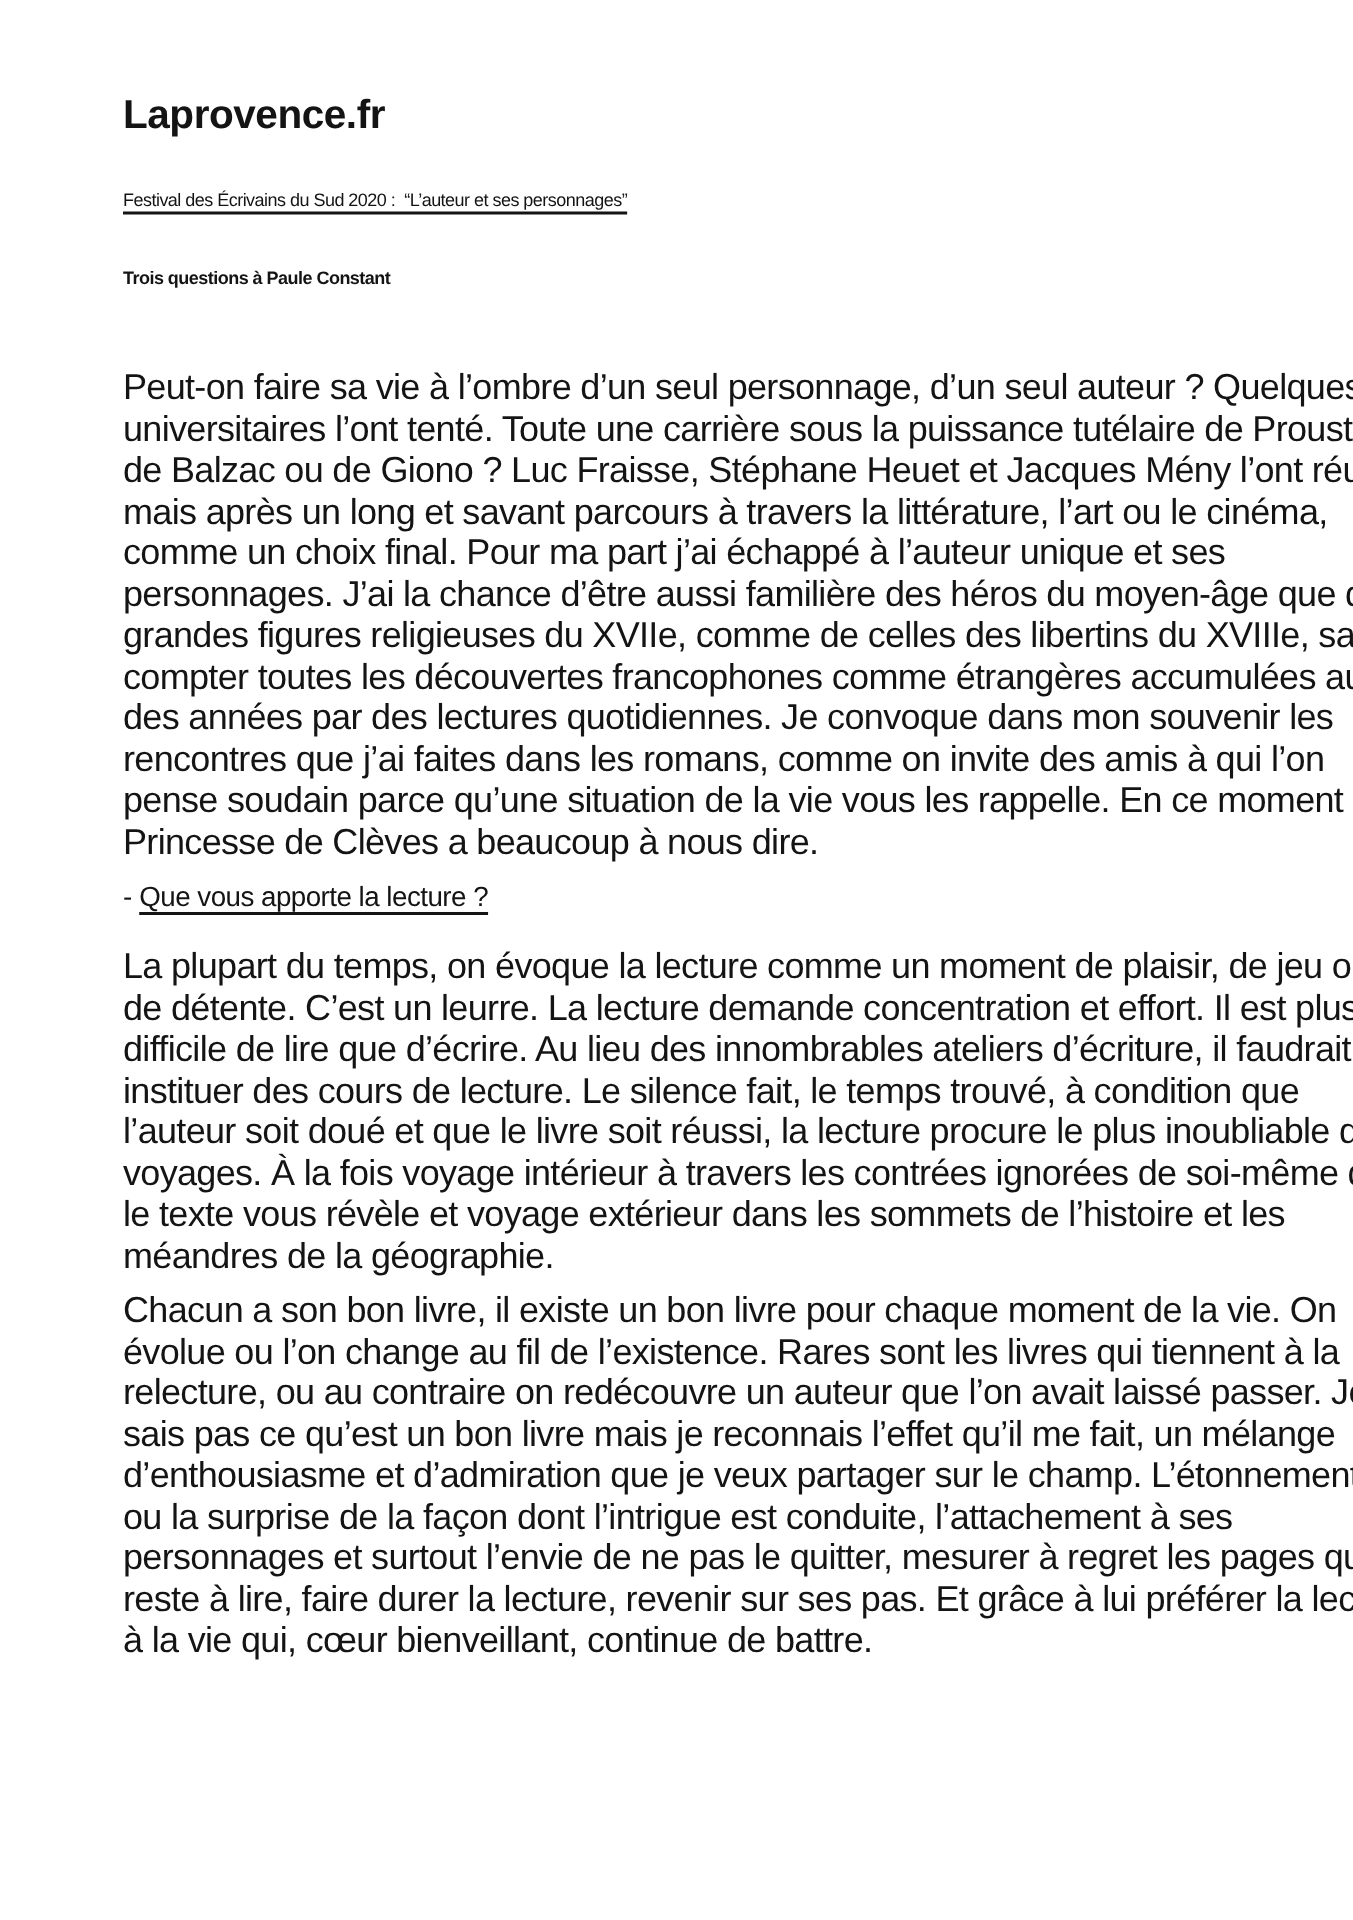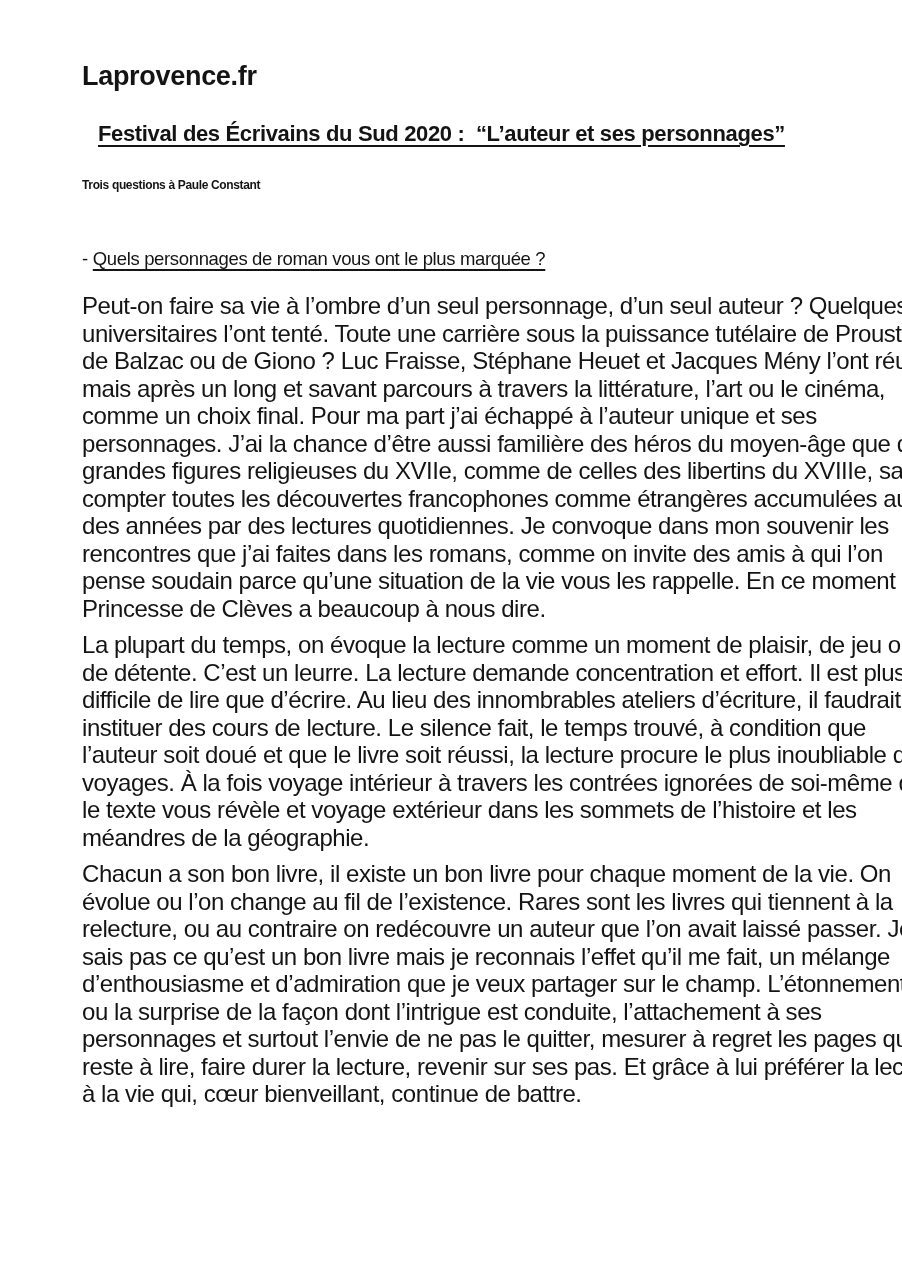--- a/index.html
+++ b/index.html
@@ -21,25 +21,25 @@
     overflow: hidden;
   }
   .site-title {
     font-size: 27px;
     font-weight: 700;
     line-height: 32px;
     letter-spacing: -0.3px;
     margin: 0 0 28px 0;
   }
   .headline {
-    font-size: 22px;
-    font-weight: 700;
+    font-size: 12px;
+    font-weight: 400;
     line-height: 27px;
     letter-spacing: -0.35px;
-    margin: 0 0 25px 16px;
+    margin: 0 0 25px 0;
     white-space: pre;
   }
   .headline .hl-underline {
     text-decoration: underline;
     text-decoration-thickness: 1.7px;
     text-underline-offset: 4px;
   }
   .byline {
     font-size: 12px;
     font-weight: 700;
@@ -79,35 +79,35 @@
 <body>
 
 <div class="doc-canvas">
 
   <h1 class="site-title">Laprovence.fr</h1>
 
   <h2 class="headline"><span class="hl-underline">Festival des Écrivains du Sud 2020 :  “L’auteur et ses personnages”</span></h2>
 
   <h3 class="byline">Trois questions à Paule Constant</h3>
 
-  <p class="question"><span class="dash">-</span><span class="q-text">Quels personnages de roman vous ont le plus marquée ?</span></p>
 
   <p class="answer">Peut-on faire sa vie à l’ombre d’un seul personnage, d’un seul auteur ? Quelques
 universitaires l’ont tenté. Toute une carrière sous la puissance tutélaire de Proust,
 de Balzac ou de Giono ? Luc Fraisse, Stéphane Heuet et Jacques Mény l’ont réussi
 mais après un long et savant parcours à travers la littérature, l’art ou le cinéma,
 comme un choix final. Pour ma part j’ai échappé à l’auteur unique et ses
 personnages. J’ai la chance d’être aussi familière des héros du moyen-âge que des
 grandes figures religieuses du XVIIe, comme de celles des libertins du XVIIIe, sans
 compter toutes les découvertes francophones comme étrangères accumulées au fil
 des années par des lectures quotidiennes. Je convoque dans mon souvenir les
 rencontres que j’ai faites dans les romans, comme on invite des amis à qui l’on
 pense soudain parce qu’une situation de la vie vous les rappelle. En ce moment la
 Princesse de Clèves a beaucoup à nous dire.</p>
 
+  <p class="question"><span class="dash">-</span><span class="q-text">Que vous apporte la lecture ?</span></p>
 
   <p class="answer">La plupart du temps, on évoque la lecture comme un moment de plaisir, de jeu ou
 de détente. C’est un leurre. La lecture demande concentration et effort. Il est plus
 difficile de lire que d’écrire. Au lieu des innombrables ateliers d’écriture, il faudrait
 instituer des cours de lecture. Le silence fait, le temps trouvé, à condition que
 l’auteur soit doué et que le livre soit réussi, la lecture procure le plus inoubliable des
 voyages. À la fois voyage intérieur à travers les contrées ignorées de soi-même que
 le texte vous révèle et voyage extérieur dans les sommets de l’histoire et les
 méandres de la géographie.</p>
 

